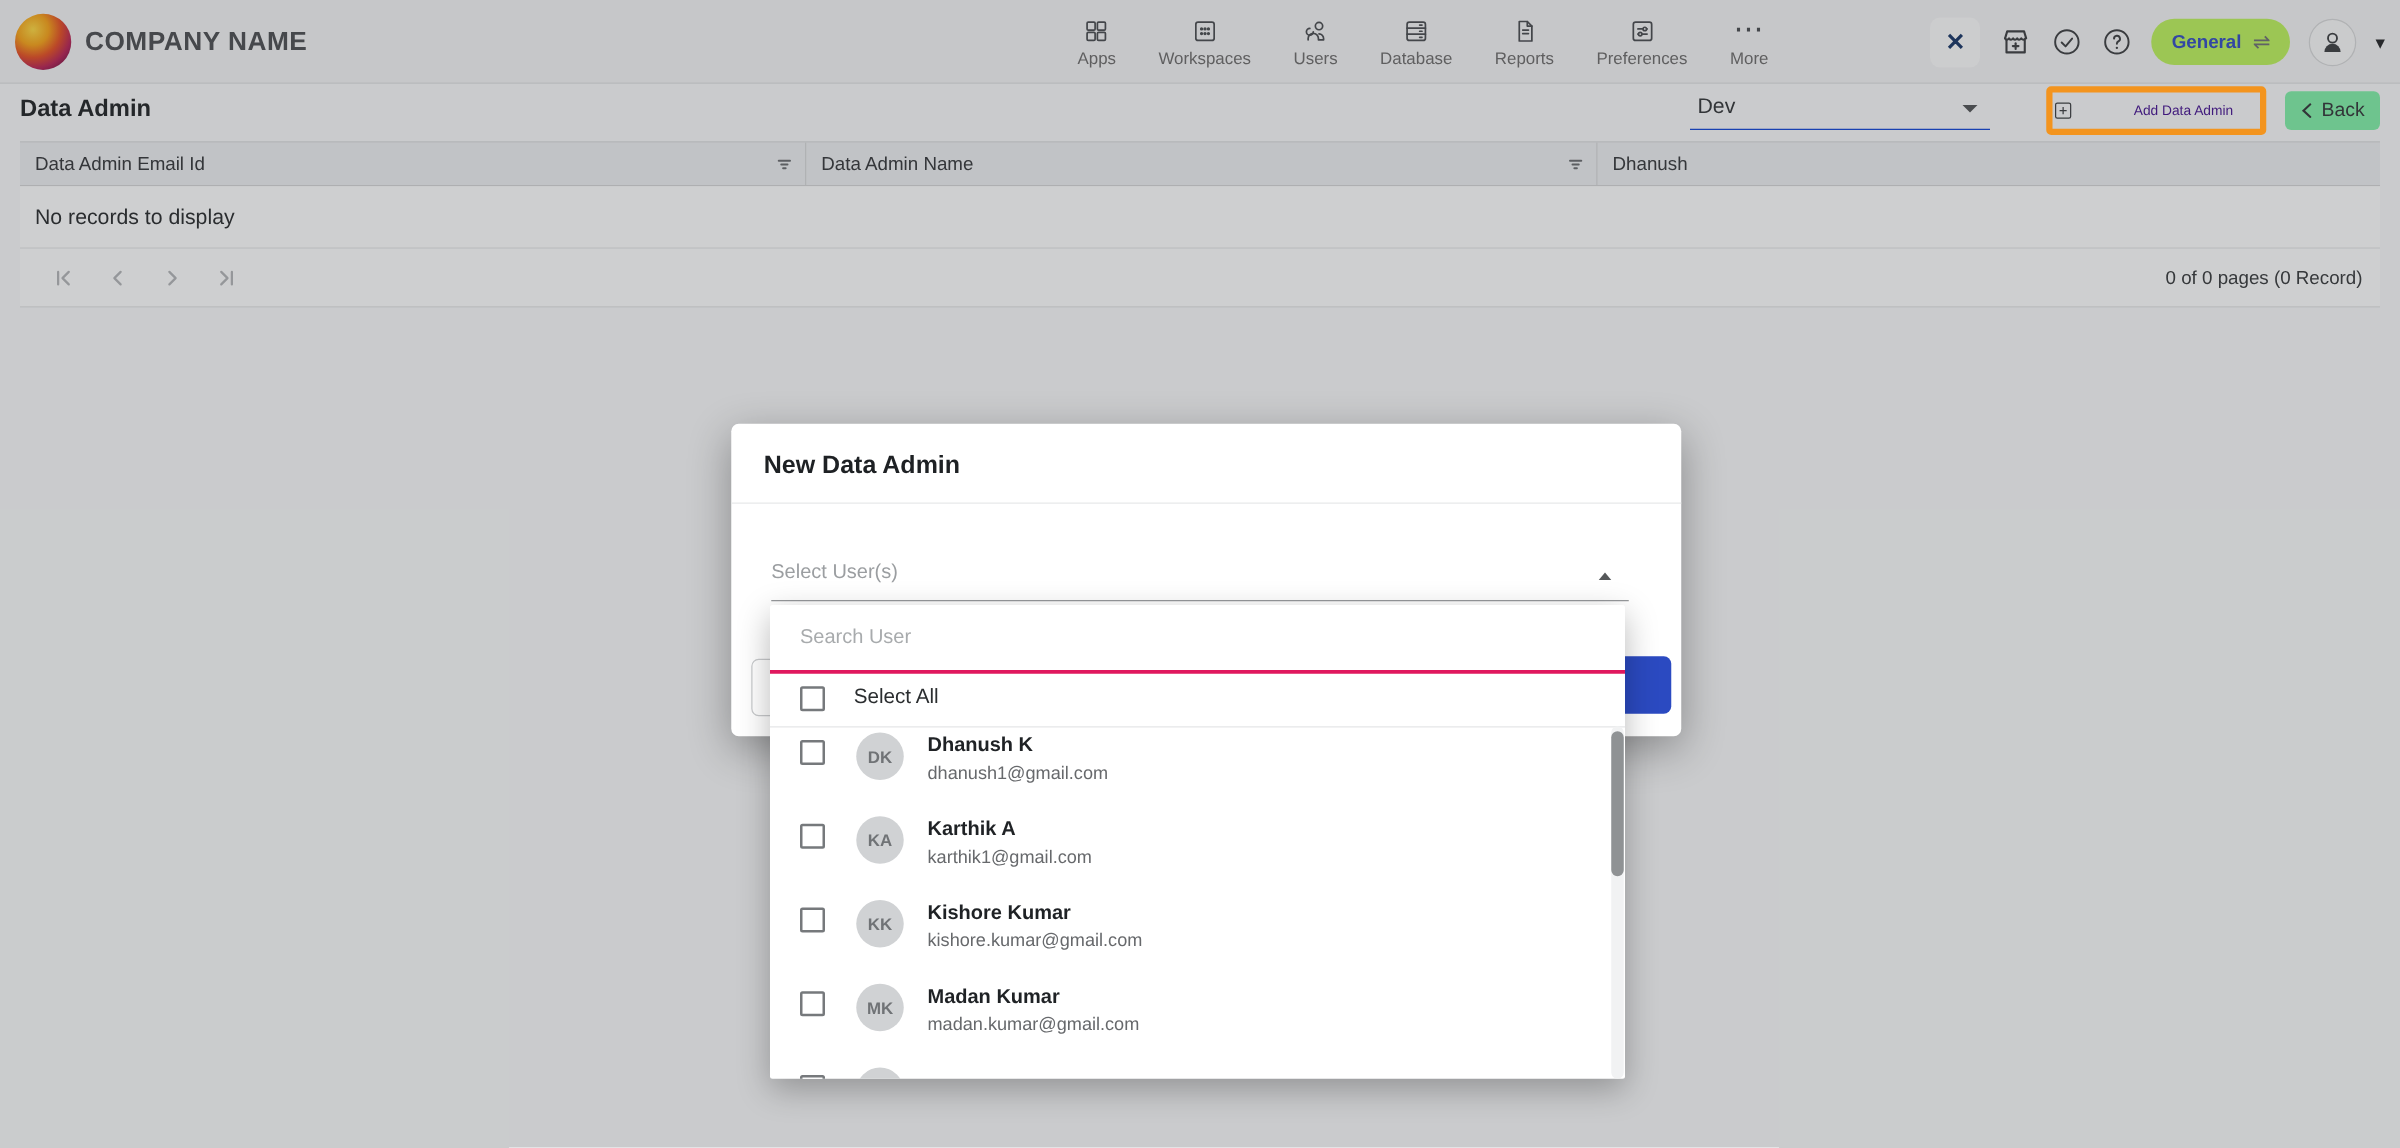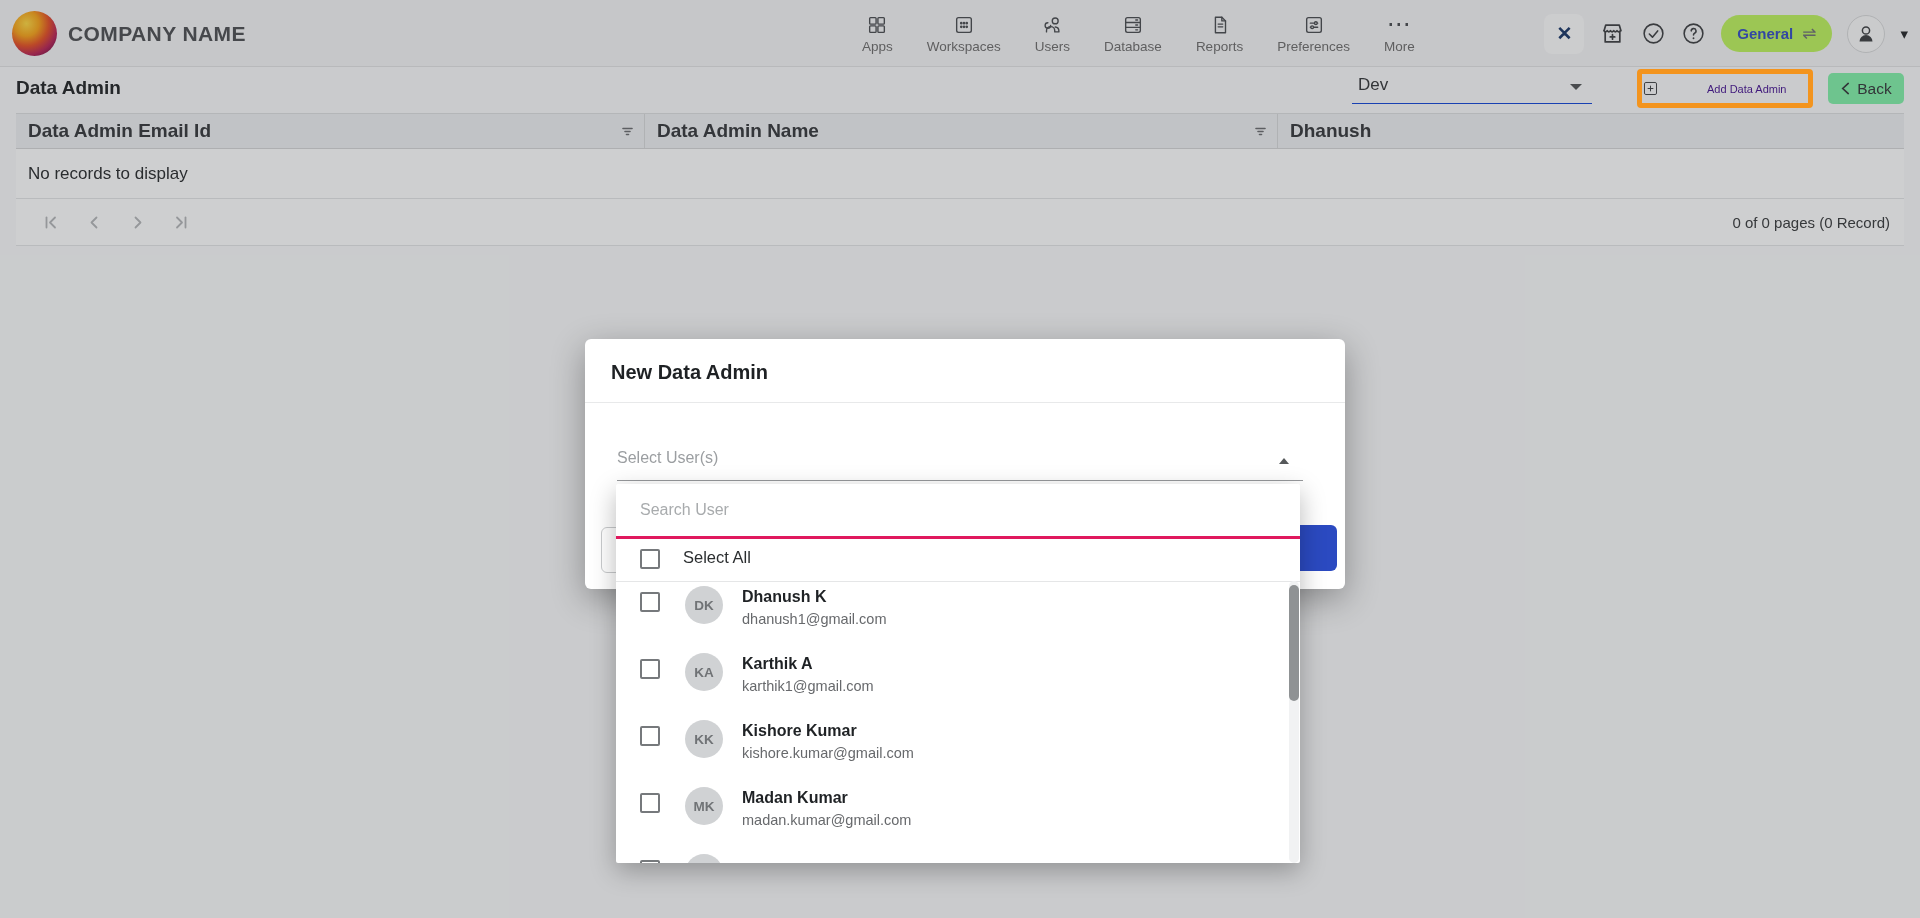--- a/index.html
+++ b/index.html
@@ -37,21 +37,21 @@
   .add-btn .lbl { font-size:11px; color:#4c1d95; white-space:nowrap;margin-left:40px; }
   .back-btn { position:absolute; left:1828px; top:73px; width:76px; height:31px; background:#86efac; border-radius:5px; display:flex; align-items:center; justify-content:center; gap:6px; cursor:pointer; z-index:1; }
   .back-btn svg { width:11px; height:13px; stroke:#3c3f42; fill:none; stroke-width:1.8; stroke-linecap:round; }
   .back-btn .lbl { font-size:15.5px; color:#3c3f42; }
 
   
   .grid { position:absolute; left:16px; top:113px; width:1888px; z-index:1; }
   .grid-head { display:flex; height:36px; background:#eceef0; border-top:1px solid #dcdedf; border-bottom:1px solid #d4d6d7; }
   .gcol { display:flex; align-items:center; justify-content:space-between; padding:0 10px 0 12px; border-right:1px solid #d7d9da; }
   .gcol:last-child { border-right:none; }
-  .gcol .htxt { font-size:19px; color:#3e4144; font-weight:700; }
+  .gcol .htxt { font-size:15px; color:#3e4144; font-weight:400; }
   .gcol svg { width:13px; height:13px; stroke:#6f7275; stroke-width:1.6; stroke-linecap:round; cursor:pointer; }
   .c1 { width:629px; } .c2 { width:633px; } .c3 { flex:1; }
   .grid-empty { height:50px; background:#fcfdfd; border-bottom:1px solid #e2e4e5; display:flex; align-items:center; padding-left:12px; font-size:17px; color:#323537; }
   .grid-pager { height:47px; background:#fcfdfd; border-bottom:1px solid #e2e4e5; display:flex; align-items:center; }
   .pager-icons { display:flex; align-items:center; gap:28px; padding-left:28px; }
   .pager-icons svg { width:15px; height:15px; stroke:#b5b8ba; fill:none; stroke-width:1.8; stroke-linecap:round; stroke-linejoin:round; cursor:pointer; }
   .pager-info { margin-left:auto; padding-right:14px; font-size:15px; color:#414446; }
 
   
   .overlay { position:absolute; inset:0; background:rgba(10,12,14,.19); z-index:40; }

